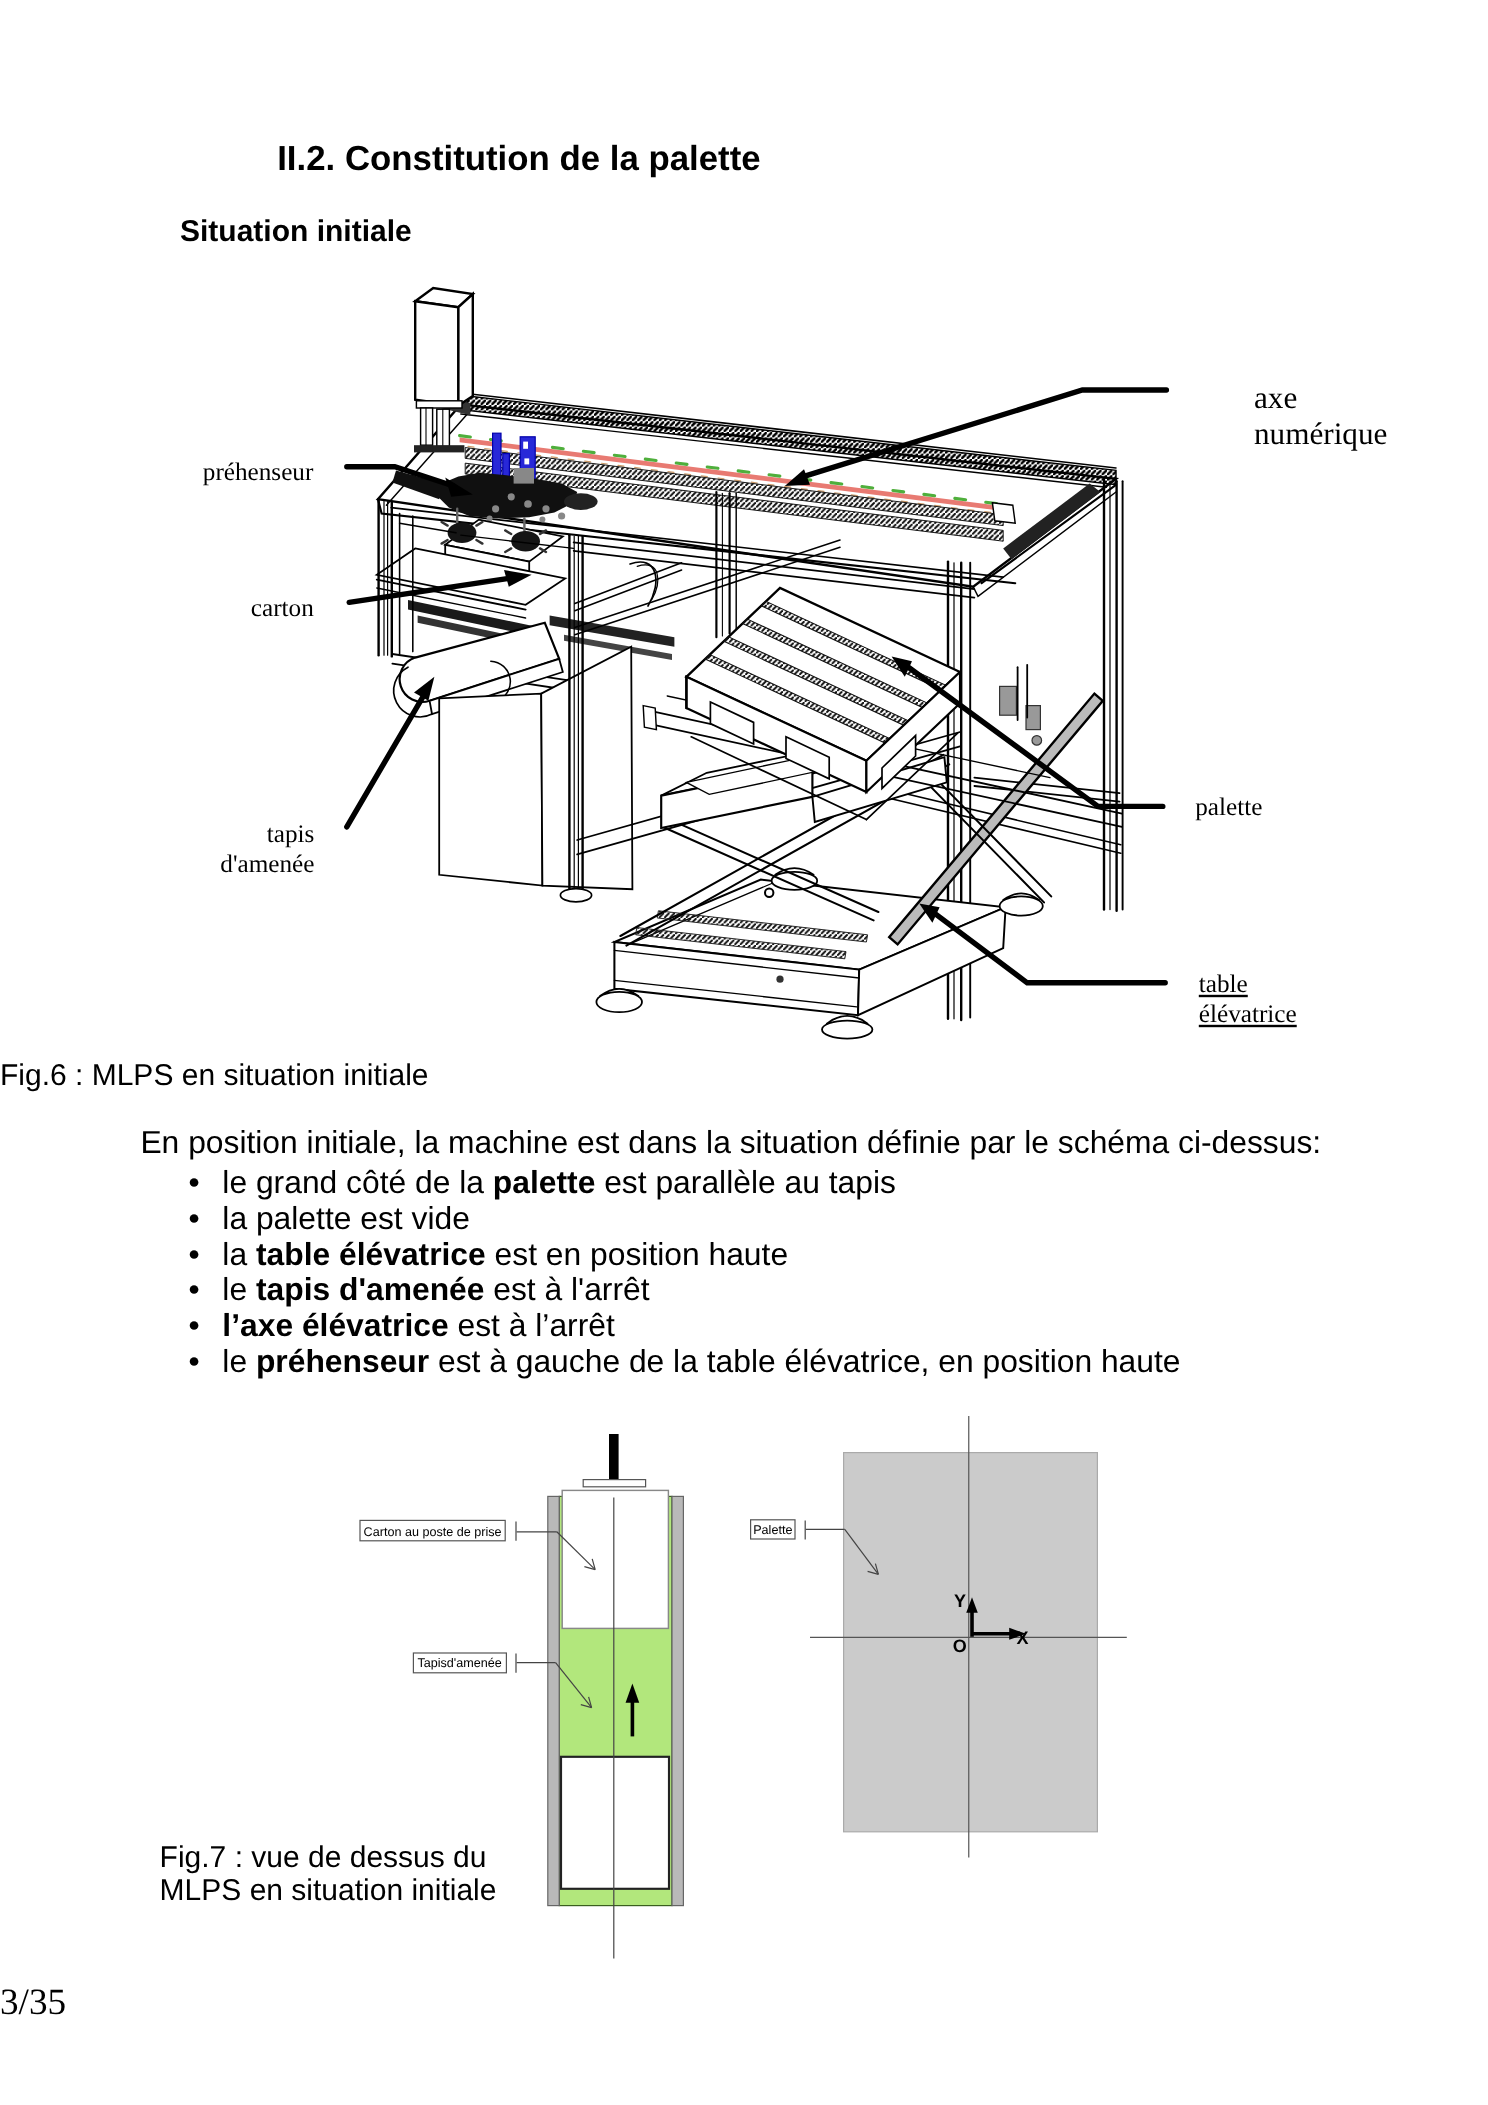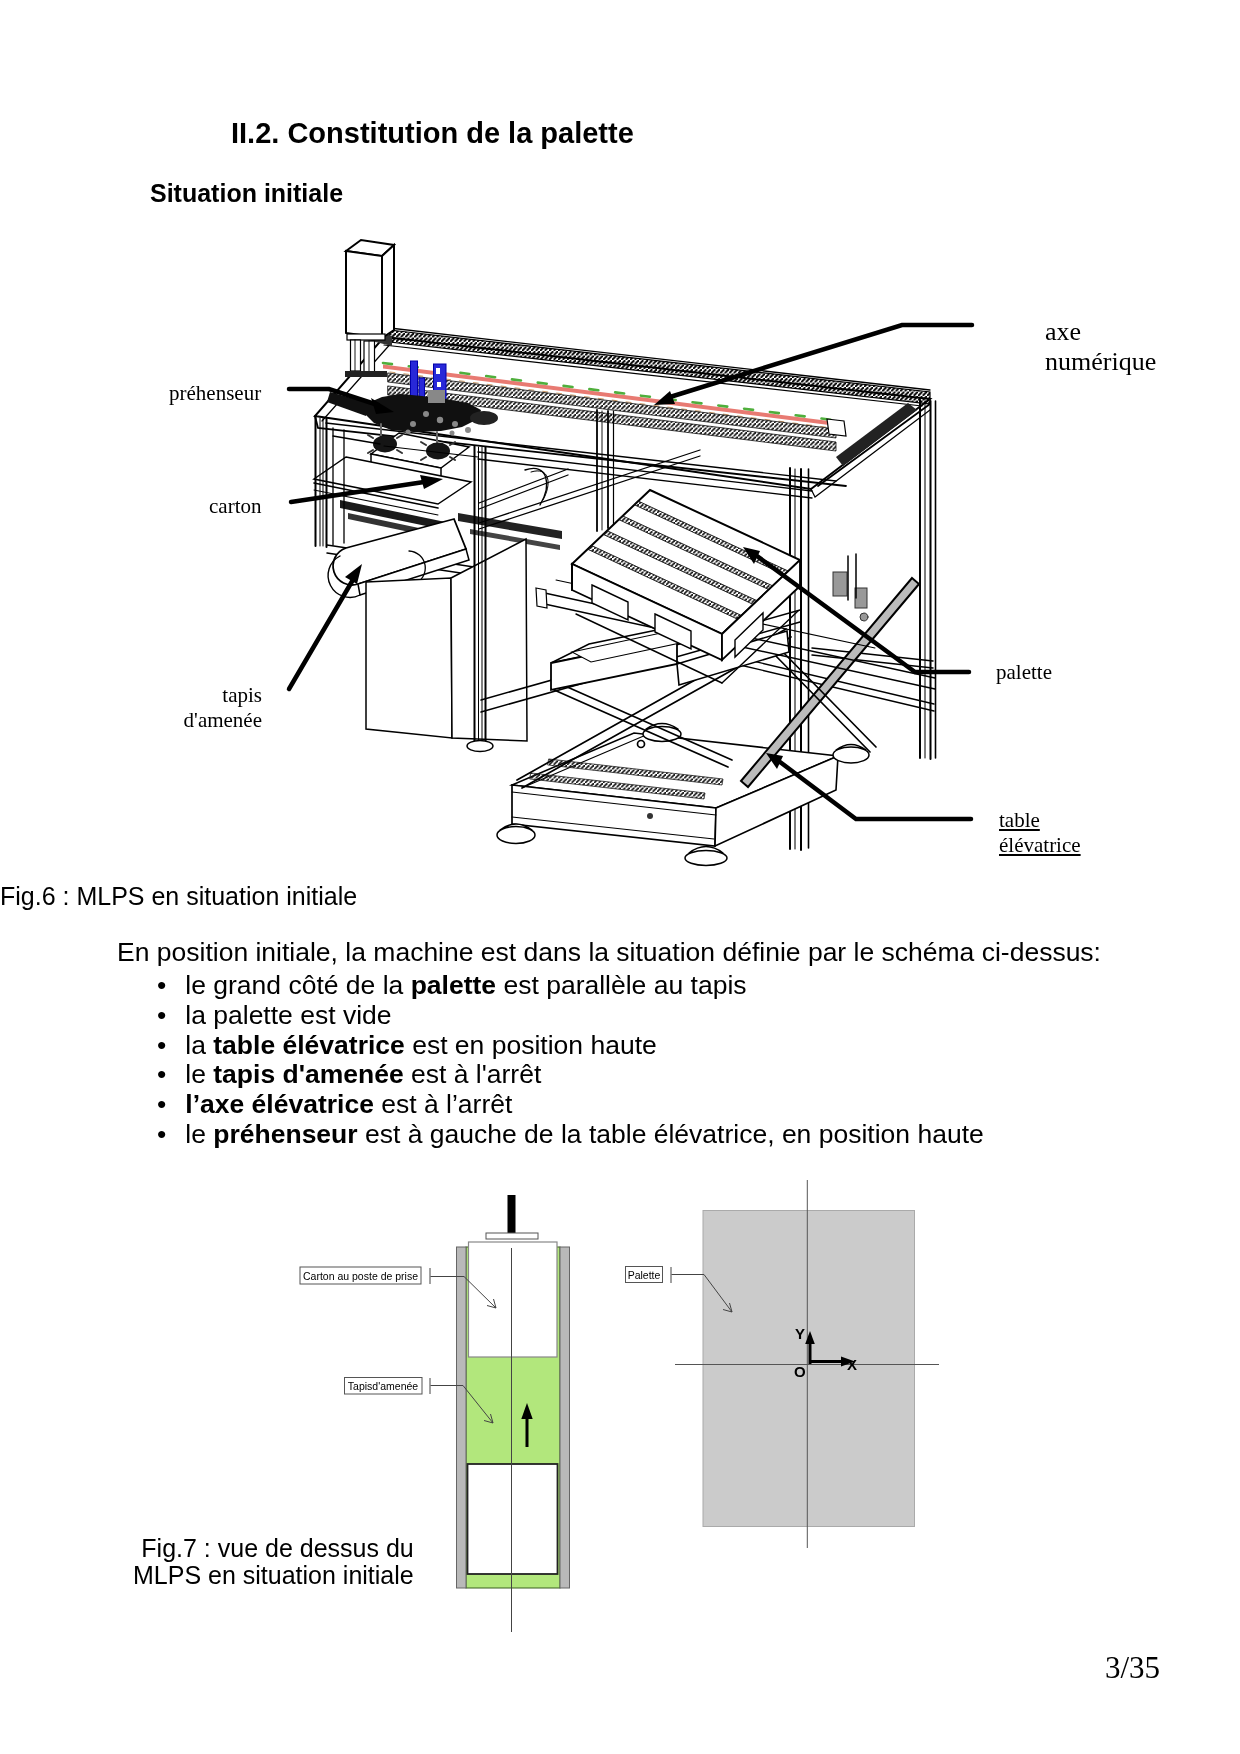--- a/index.html
+++ b/index.html
@@ -392,15 +392,15 @@
 
 <div class="abs" style="left:157px;top:971px;font-size:26.5px;line-height:29.8px;">
   <div>•<span style="display:inline-block;width:19px;"></span>le grand côté de la <b>palette</b> est parallèle au tapis</div>
   <div>•<span style="display:inline-block;width:19px;"></span>la palette est vide</div>
   <div>•<span style="display:inline-block;width:19px;"></span>la <b>table élévatrice</b> est en position haute</div>
   <div>•<span style="display:inline-block;width:19px;"></span>le <b>tapis d'amenée</b> est à l'arrêt</div>
   <div>•<span style="display:inline-block;width:19px;"></span><b>l’axe élévatrice</b> est à l’arrêt</div>
   <div>•<span style="display:inline-block;width:19px;"></span>le <b>préhenseur</b> est à gauche de la table élévatrice, en position haute</div>
 </div>
 
-<div class="abs" style="left:133px;top:1535px;font-size:25px;line-height:26.6px;text-align:right;">Fig.7 : vue de dessus du<br>MLPS en situation initiale</div>
-
-<div class="abs ser" style="left:0;top:1650px;width:1160px;text-align:right;font-size:31px;">3/35</div>
+<div class="abs" style="left:133px;top:1535px;font-size:25px;line-height:26.6px;">Fig.7 : vue de dessus du<br>MLPS en situation initiale</div>
+
+<div class="abs ser" style="left:0;top:1650px;width:1160px;text-align:left;font-size:31px;">3/35</div>
 
 </body></html>

